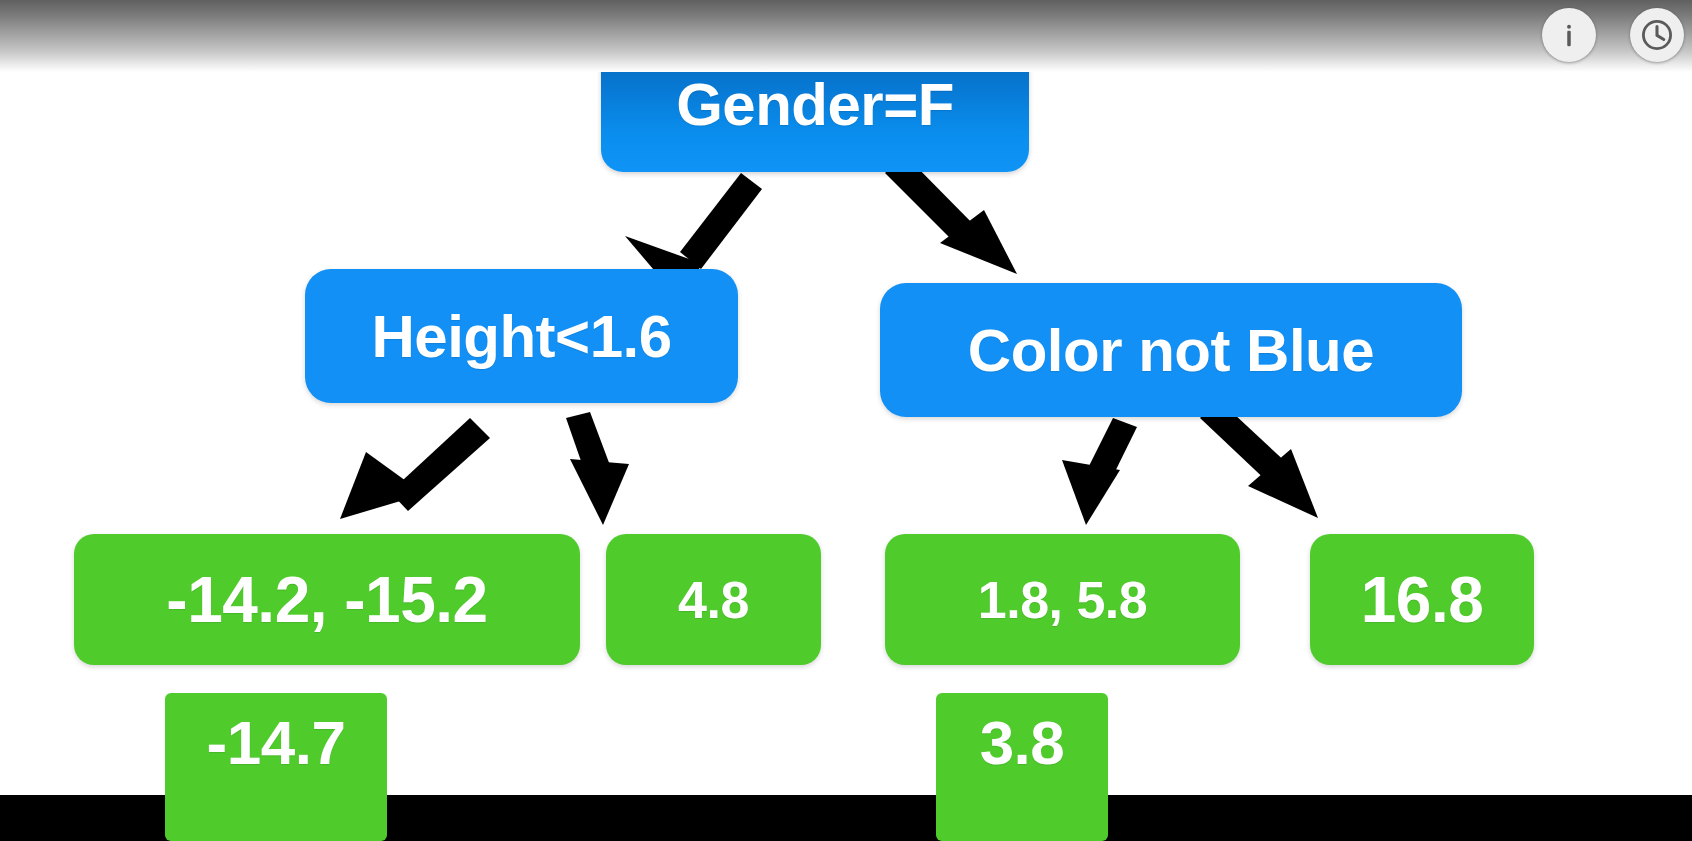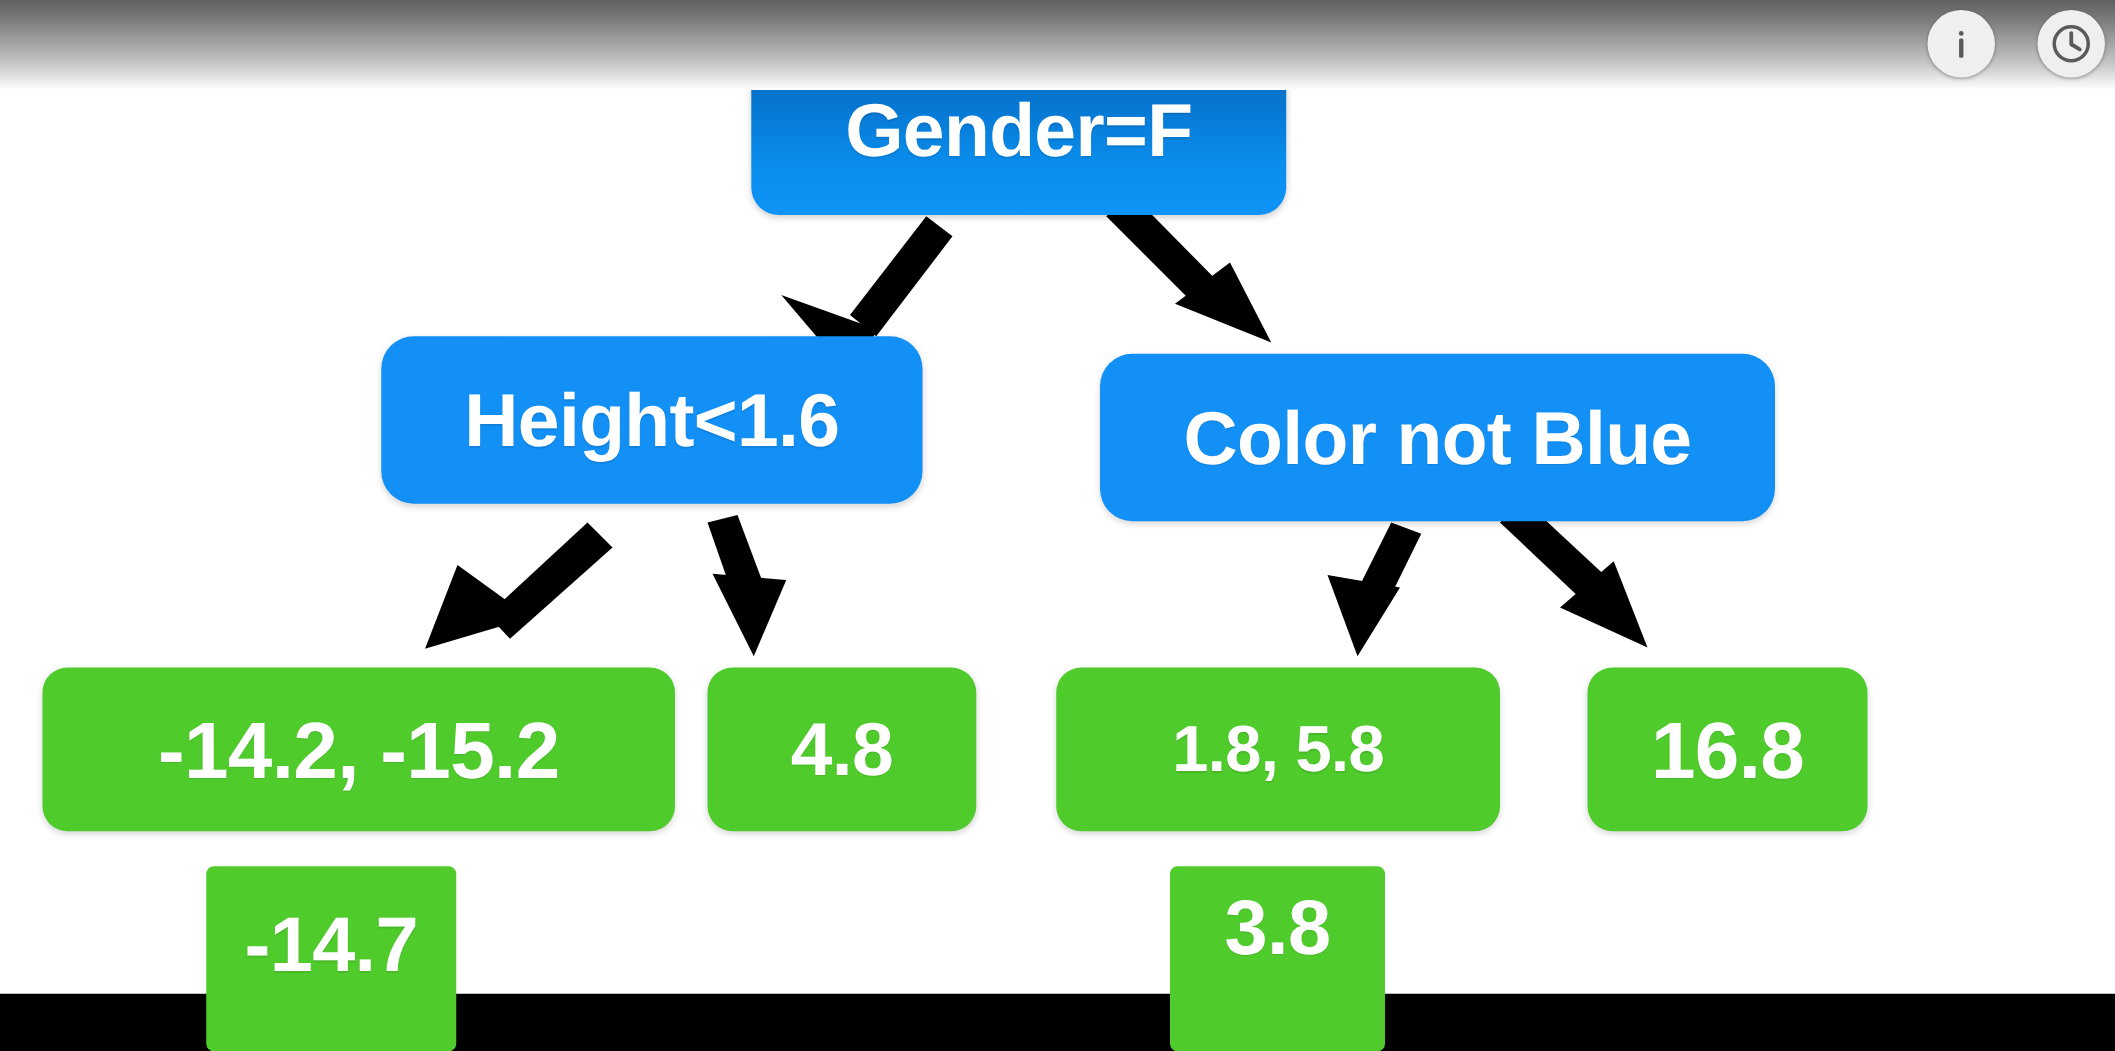--- a/index.html
+++ b/index.html
@@ -107,20 +107,21 @@
   }
   .node-split {
     border-radius: 26px;
     background: #1290f5;
     box-shadow: 0 2px 5px rgba(0,0,0,.16);
   }
   .node-leaf {
     border-radius: 20px;
     background: #4fcb2c;
     box-shadow: 0 2px 5px rgba(0,0,0,.16);
+    margin-left: 40px;
   }
   .node-annot {
     border-radius: 6px;
     background: #4fcb2c;
     z-index: 35;
   }
 </style>
 </head>
 <body>
 
@@ -160,31 +161,31 @@
         <path d="M 1200,418 L 1272,486 L 1290,466 L 1219,400 Z"></path>
         <path d="M 1318,518 L 1248,486 L 1291,449 Z"></path>
       </g>
     </g>
   </svg>
 
   <div class="node node-root" style="left:601px; top:37px; width:428px; height:135px; font-size:60px;text-align:right;">Gender=F</div>
 
   <div class="node node-split" style="left:305px; top:269px; width:433px; height:134px; font-size:60px;">Height&lt;1.6</div>
 
-  <div class="node node-split" style="left:880px; top:283px; width:540px; height:134px; font-size:60px;">Color not Blue</div>
+  <div class="node node-split" style="left:880px; top:283px; width:582px; height:134px; font-size:60px;">Color not Blue</div>
 
   <div class="node node-leaf" style="left:34px; top:534px; width:506px; height:131px; font-size:64px;">-14.2, -15.2</div>
 
-  <div class="node node-leaf" style="left:566px; top:534px; width:215px; height:131px; font-size:60px;">4.8</div>
+  <div class="node node-leaf" style="left:566px; top:534px; width:215px; height:131px; font-size:52px;">4.8</div>
 
   <div class="node node-leaf" style="left:845px; top:534px; width:355px; height:131px; font-size:52px;">1.8, 5.8</div>
 
   <div class="node node-leaf" style="left:1270px; top:534px; width:224px; height:131px; font-size:64px;">16.8</div>
 
-  <div class="node node-annot" style="left:165px; top:693px; width:200px; height:148px; font-size:62px; align-items:flex-start; padding-top:28px;">-14.7</div>
+  <div class="node node-annot" style="left:165px; top:693px; width:222px; height:148px; font-size:62px; align-items:flex-start; padding-top:14px;">-14.7</div>
 
   <div class="node node-annot" style="left:936px; top:693px; width:172px; height:148px; font-size:62px; align-items:flex-start; padding-top:14px;">3.8</div>
 
   <div id="letterbox-bottom"></div>
 
   <div id="top-scrim"></div>
 
   <div id="player-controls">
     <div class="ctrl-btn">
       <svg width="30" height="30" viewBox="0 0 24 24" aria-hidden="true">

